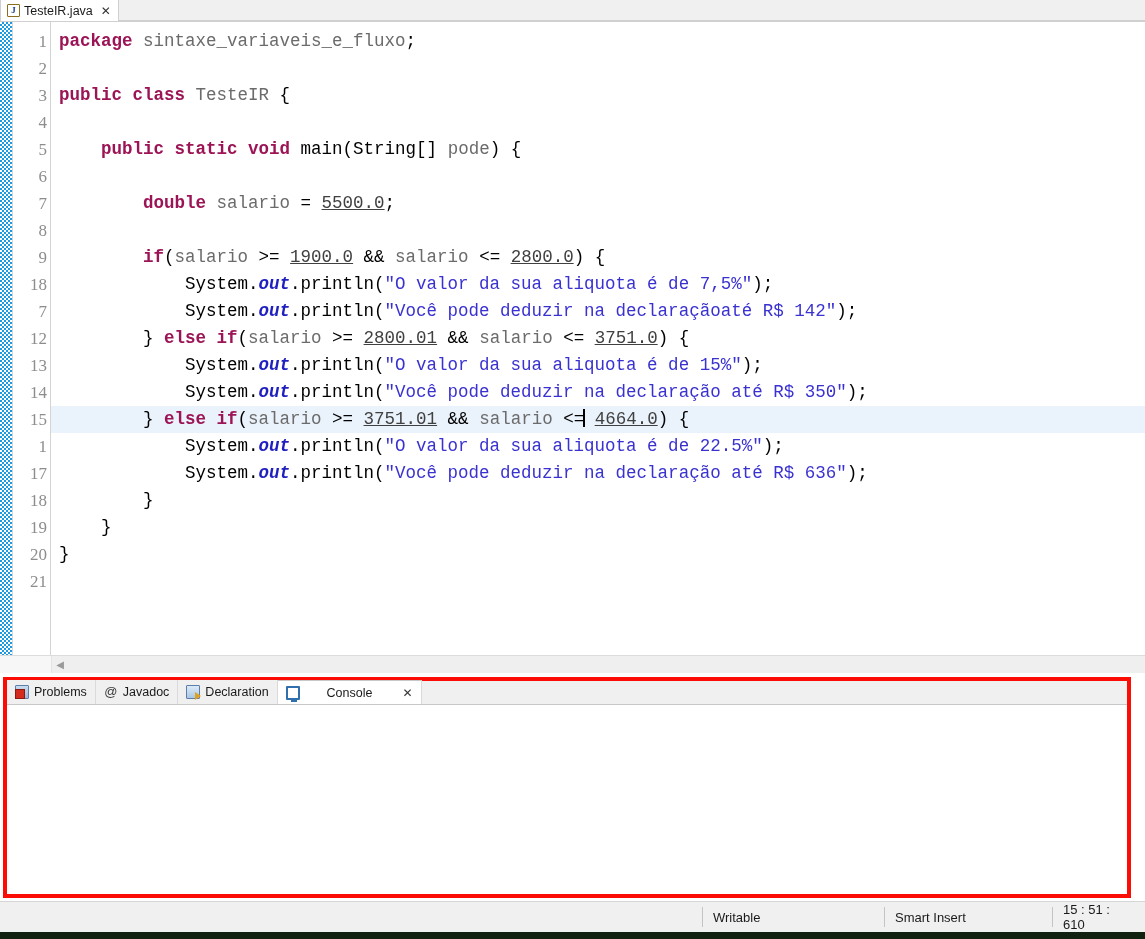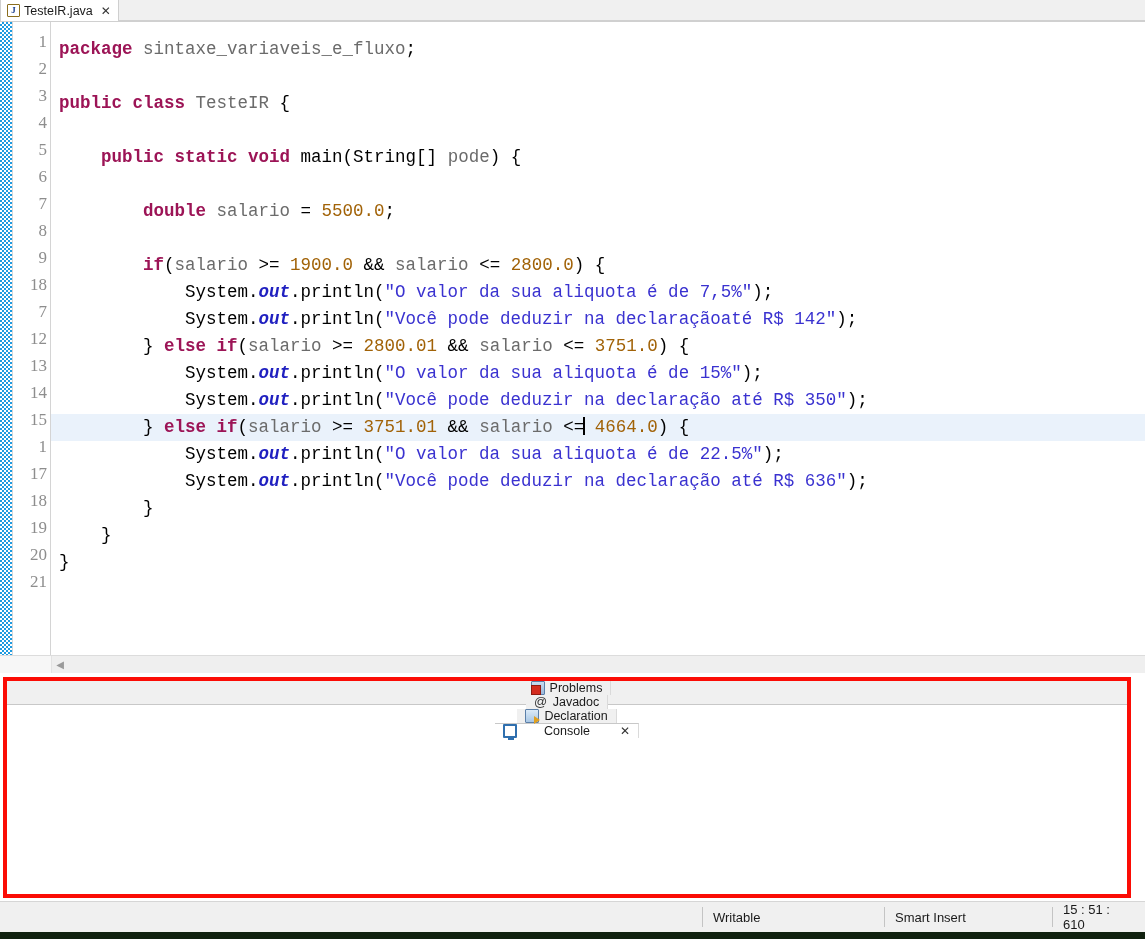--- a/index.html
+++ b/index.html
@@ -79,38 +79,38 @@
   .gl.fold::after {
     content: "\229D";
     position: absolute;
     right: -11px;
     color: #7a9ab5;
     font-size: 12px;
   }
   #code-pane {
     flex: 1;
     position: relative;
-    padding-top: 14px;
+    padding-top: 6px;
     overflow: hidden;
     background: #ffffff;
   }
   .cl {
     height: 27px;
     line-height: 27px;
     white-space: pre;
     font-family: "Liberation Mono", monospace;
     font-size: 17.5px;
     color: #000000;
     padding-left: 8px;
   }
   .cl.current { background: #eaf2fb; }
   .kw   { color: #9c1456; font-weight: bold; }
   .id   { color: #6b6b6b; }
   .str  { color: #3a32d0; }
-  .num  { color: #a16207; }
+  .num  { color: #404040; text-decoration: underline; }
   .fld  { color: #2020c0; font-weight: bold; font-style: italic; }
   .pl   { color: #000000; }
   .caret {
     display: inline-block;
     width: 0; border-left: 2px solid #000;
     height: 18px; vertical-align: -3px; margin: 0 -1px;
   }
 
   
   #editor-hscroll {
@@ -133,23 +133,22 @@
     position: absolute;
     top: 677px; left: 3px;
     width: 1128px; height: 221px;
     border: 4px solid #fb0c05;
     background: #ffffff;
   }
   #console-tabbar {
     height: 24px;
     background: #f0f0f0;
     display: flex;
-    align-items: center;
+    align-items: flex-end;
     border-bottom: 1px solid #c8c8c8;
-    flex-direction: column;
   }
   .ctab {
     height: 24px;
     display: flex; align-items: center; gap: 5px;
     padding: 0 8px;
     font-size: 12.5px;
     color: #1a1a1a;
     background: #f0f0f0;
     border-right: 1px solid #dadada;
   }

